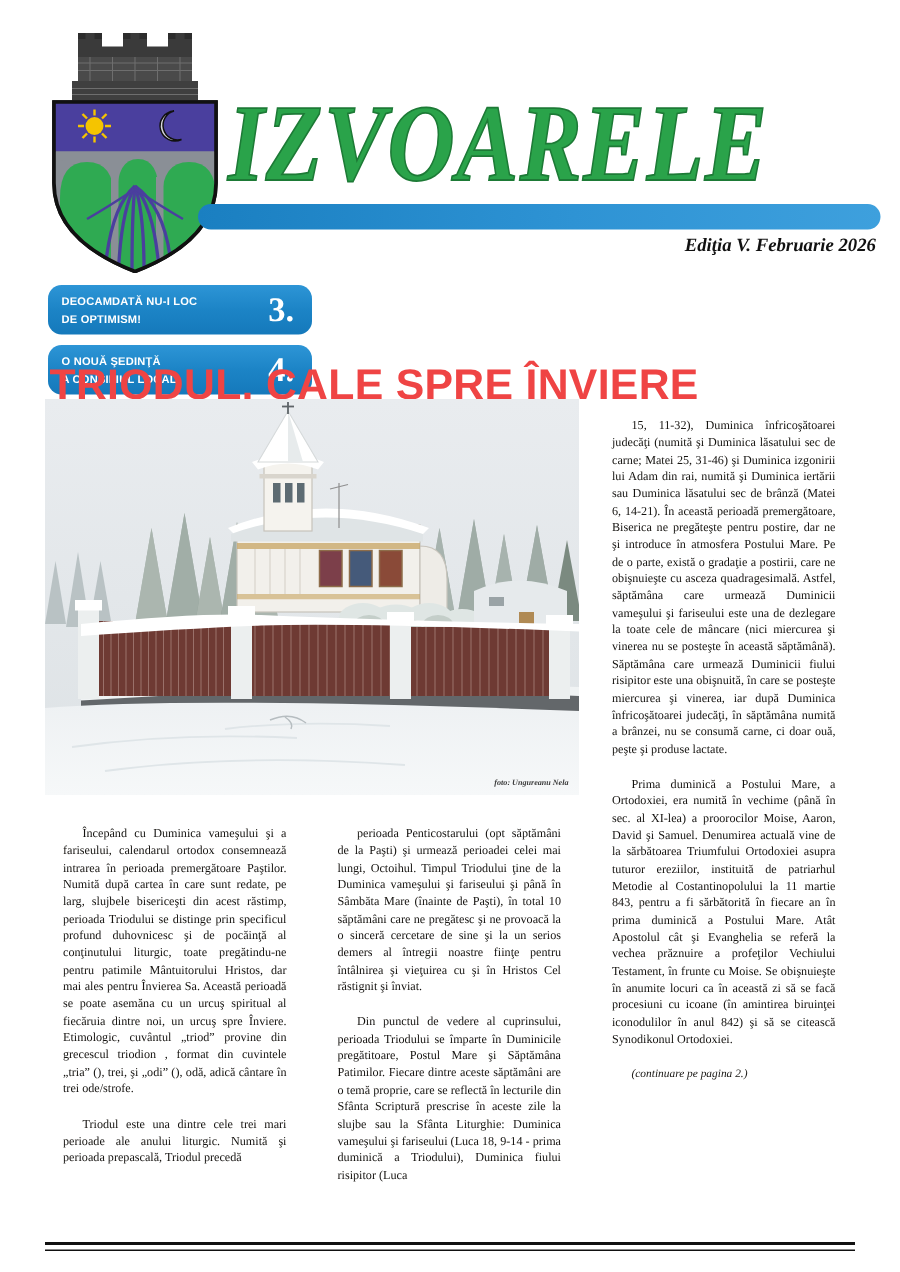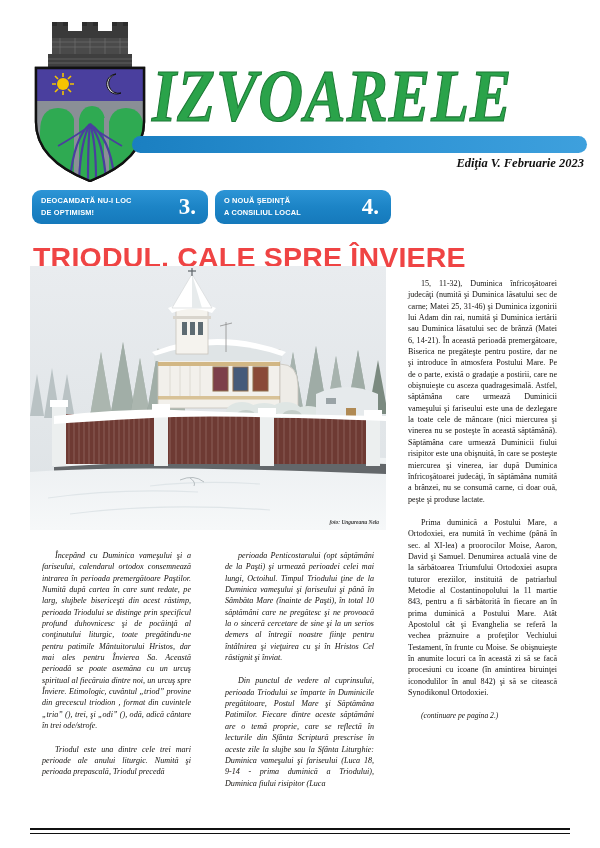--- a/index.html
+++ b/index.html
@@ -85,20 +85,21 @@
 
   
   .badges {
     position: absolute;
     top: 190px;
     left: 32px;
     width: 548px;
     height: 34px;
     display: flex;
     gap: 7px;
+    flex-direction: column;
   }
   .badge {
     position: relative;
     width: 176px;
     height: 34px;
     background: linear-gradient(to bottom, #2d95d6 0%, #1c84c6 50%, #1579bb 100%);
     border-radius: 9px;
     color: #fff;
     padding: 5px 9px;
   }
@@ -153,21 +154,21 @@
     line-height: 11.35px;
     text-align: justify;
     color: #14120f;
     font-family: "Liberation Serif", serif;
   }
   .col p { margin: 12px; text-indent: 13px; }
   .col1 { left: 0; }
   .col2 { left: 183px; }
   .col3 { left: 366px; }
 
-  .col1 .body, .col2 .body { position: absolute; top: 272px; width: 173px; font-style: italic; }
+  .col1 .body, .col2 .body { position: absolute; top: 272px; width: 173px; }
   .col3 .body { position: absolute; top: 0; width: 173px; }
 
   
   .photo {
     position: absolute;
     left: 0; top: 0;
     width: 356px;
     height: 264px;
     overflow: hidden;
     background: #dfe3e6;
@@ -292,21 +293,21 @@
     </svg>
   </div>
 
   <div class="logo-wrap">
     <div class="logo-text">IZVOARELE</div>
   </div>
 
   <div class="tagline-bar"></div>
   <div class="tagline-text">Ziar de interes local al Primăriei oraş Borsec.</div>
 
-  <div class="edition">Ediţia V. Februarie 2023</div>
+  <div class="edition">Ediţia V. Februarie 2026</div>
 </div>
 
 <div class="badges">
 
   <div class="badge">
     <div class="badge-lines">
       <div>DEOCAMDATĂ NU-I LOC</div>
       <div>DE OPTIMISM!</div>
     </div>
     <div class="badge-num">3.</div>

